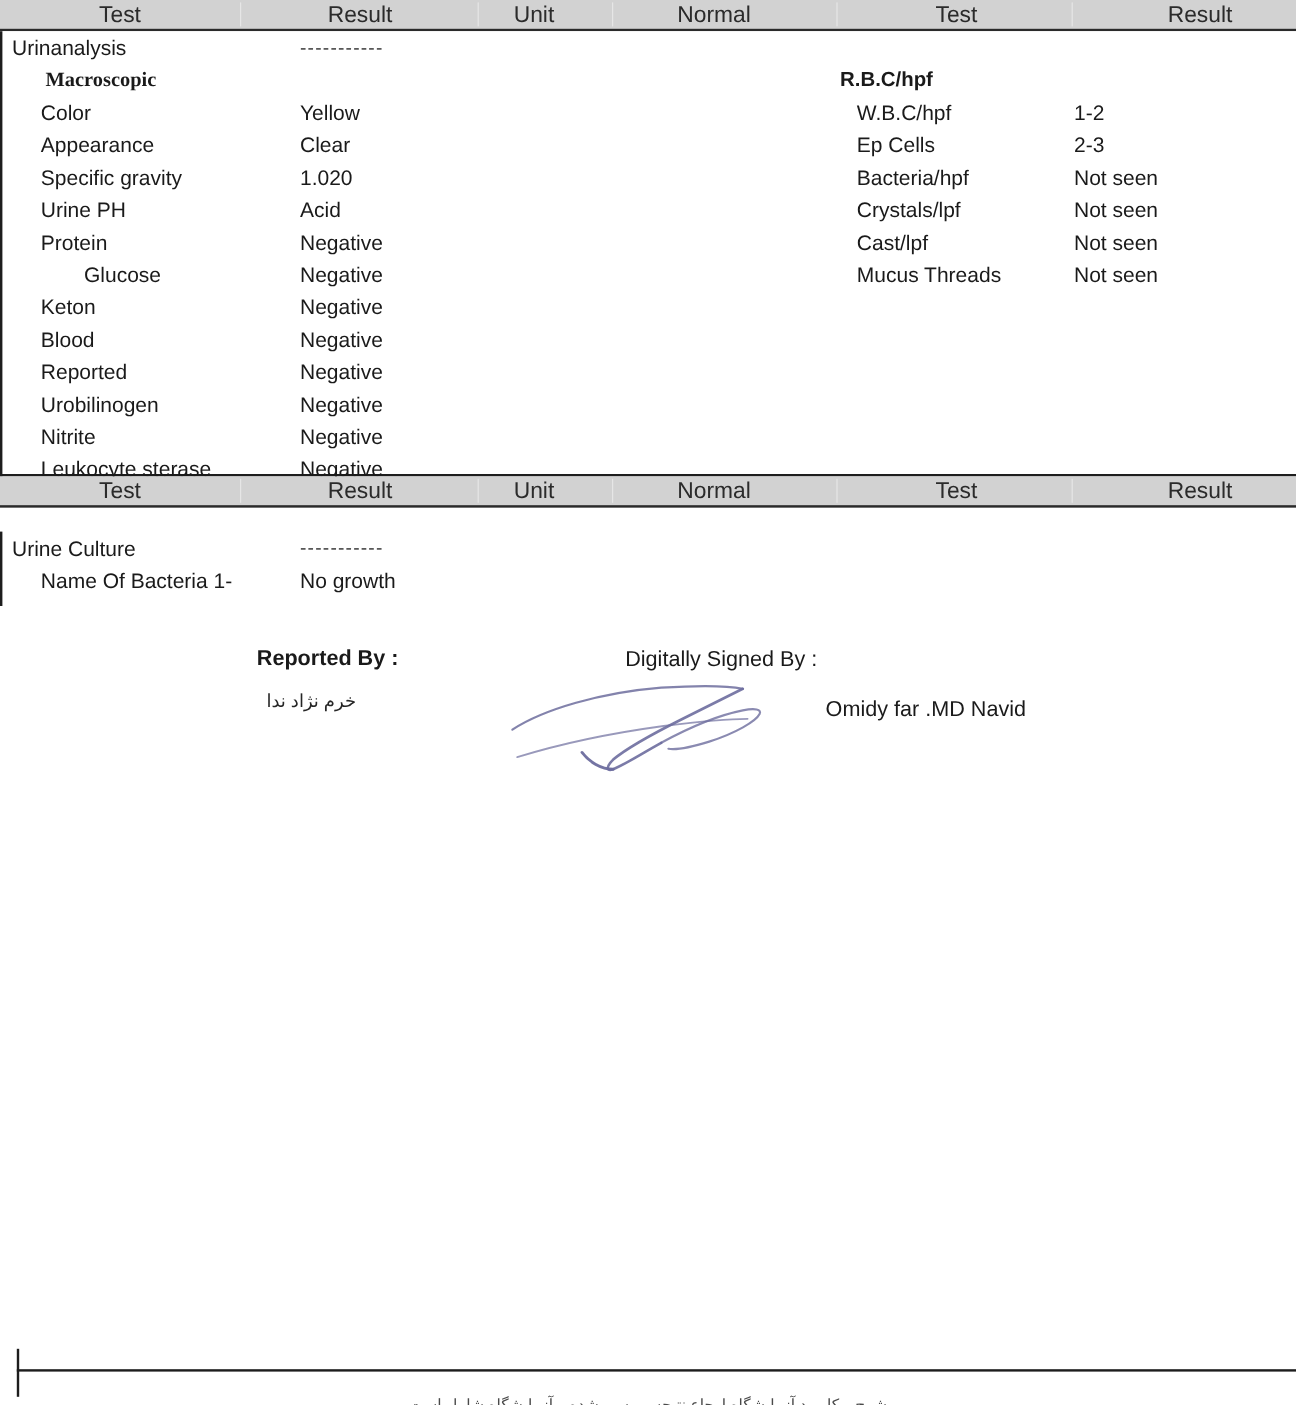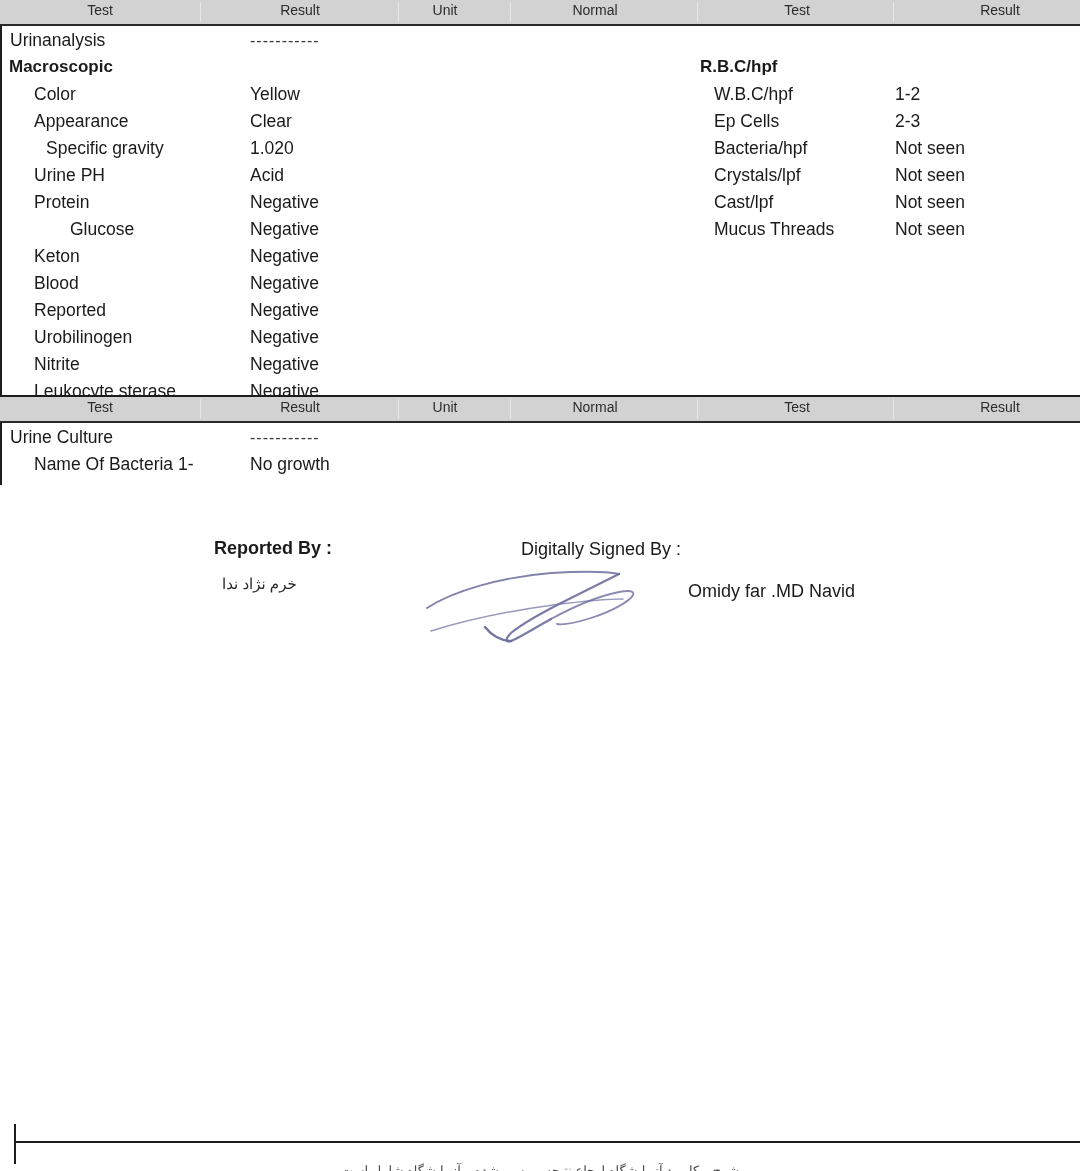--- a/index.html
+++ b/index.html
@@ -36,35 +36,35 @@
     position: relative;
     height: 26px;
     background: #d2d2d2;
     border-bottom: 2px solid #2a2a2a;
   }
   .col-head-row .cell-sep {
     position: absolute; top: 2px; bottom: 2px; width: 1px; background: #e6e6e6;
   }
   .col-head {
     position: absolute; top: 2px;
-    text-align: center; font-size: 14px; color: #2b2b2b;
+    text-align: center; font-size: 19px; color: #2b2b2b;
   }
 
   
   .panel-body {
     position: relative;
     border-left: 2px solid #1d1d1d;
     background: #fff;
   }
   .panel-body.urin { height: 371px; border-bottom: 2px solid #1d1d1d; }
   .panel-body.micro { height: 0; }
 
   .row-line { position: absolute; white-space: nowrap; font-size: 17.5px; color: #1a1a1a; }
   .lbl-l0 { left: 8px; }
-  .lbl-l1 { left: 7px; font-weight: bold; }
+  .lbl-l1 { left: 36px; font-weight: bold; font-family: Liberation Serif, serif; }
   .lbl-l2 { left: 32px; }
   .val-l  { left: 248px; }
   .dashes { left: 248px; letter-spacing: 1px; font-size: 16px; color: #3a3a3a; }
 
   .lbl-r1 { left: 698px; font-weight: bold; }
   .lbl-r2 { left: 712px; }
   .val-r  { left: 893px; }
 
   
   .sig-area { position: absolute; left: 0; top: 534px; width: 1080px; height: 120px; }
@@ -124,21 +124,21 @@
         <div class="col-head" style="left: 920px; width: 160px;">Result</div>
       </div>
       <div class="panel-body urin">
         <div class="row-line lbl-l0" style="top: 4px;">Urinanalysis</div>
         <div class="row-line dashes" style="top: 6px;">-----------</div>
         <div class="row-line lbl-l1" style="top: 31px; font-weight: bold; font-size: 17px;">Macroscopic</div>
         <div class="row-line lbl-l2" style="top: 58px;">Color</div>
         <div class="row-line val-l" style="top: 58px;">Yellow</div>
         <div class="row-line lbl-l2" style="top: 85px;">Appearance</div>
         <div class="row-line val-l" style="top: 85px;">Clear</div>
-        <div class="row-line lbl-l2" style="top: 112px; margin-left: 12px;">Specific gravity</div>
+        <div class="row-line lbl-l2" style="top: 112px;">Specific gravity</div>
         <div class="row-line val-l" style="top: 112px;">1.020</div>
         <div class="row-line lbl-l2" style="top: 139px;">Urine PH</div>
         <div class="row-line val-l" style="top: 139px;">Acid</div>
         <div class="row-line lbl-l2" style="top: 166px;">Protein</div>
         <div class="row-line val-l" style="top: 166px;">Negative</div>
         <div class="row-line lbl-l2" style="top: 193px; margin-left: 36px;">Glucose</div>
         <div class="row-line val-l" style="top: 193px;">Negative</div>
         <div class="row-line lbl-l2" style="top: 220px;">Keton</div>
         <div class="row-line val-l" style="top: 220px;">Negative</div>
         <div class="row-line lbl-l2" style="top: 247px;">Blood</div>
@@ -173,21 +173,21 @@
         <div class="cell-sep" style="left: 510px;"></div>
         <div class="cell-sep" style="left: 697px;"></div>
         <div class="cell-sep" style="left: 893px;"></div>
         <div class="col-head" style="left: 0px; width: 200px;">Test</div>
         <div class="col-head" style="left: 200px; width: 200px;">Result</div>
         <div class="col-head" style="left: 385px; width: 120px;">Unit</div>
         <div class="col-head" style="left: 495px; width: 200px;">Normal</div>
         <div class="col-head" style="left: 697px; width: 200px;">Test</div>
         <div class="col-head" style="left: 920px; width: 160px;">Result</div>
       </div>
-      <div class="panel-body micro" style="height: 62px; border-bottom: none;">
+      <div class="panel-body micro" style="height: 62px; border-bottom: none; margin-top: 20px;">
         <div class="row-line lbl-l0" style="top: 4px;">Urine Culture</div>
         <div class="row-line dashes" style="top: 6px;">-----------</div>
         <div class="row-line lbl-l2" style="top: 31px; text-align: right;">Name Of Bacteria 1-</div>
         <div class="row-line val-l" style="top: 31px;">No growth</div>
       </div>
     </div>
 
   <div class="sig-area">
     <div class="reported-by">Reported By :</div>
     <div class="reporter-name">خرم نژاد ندا</div>

